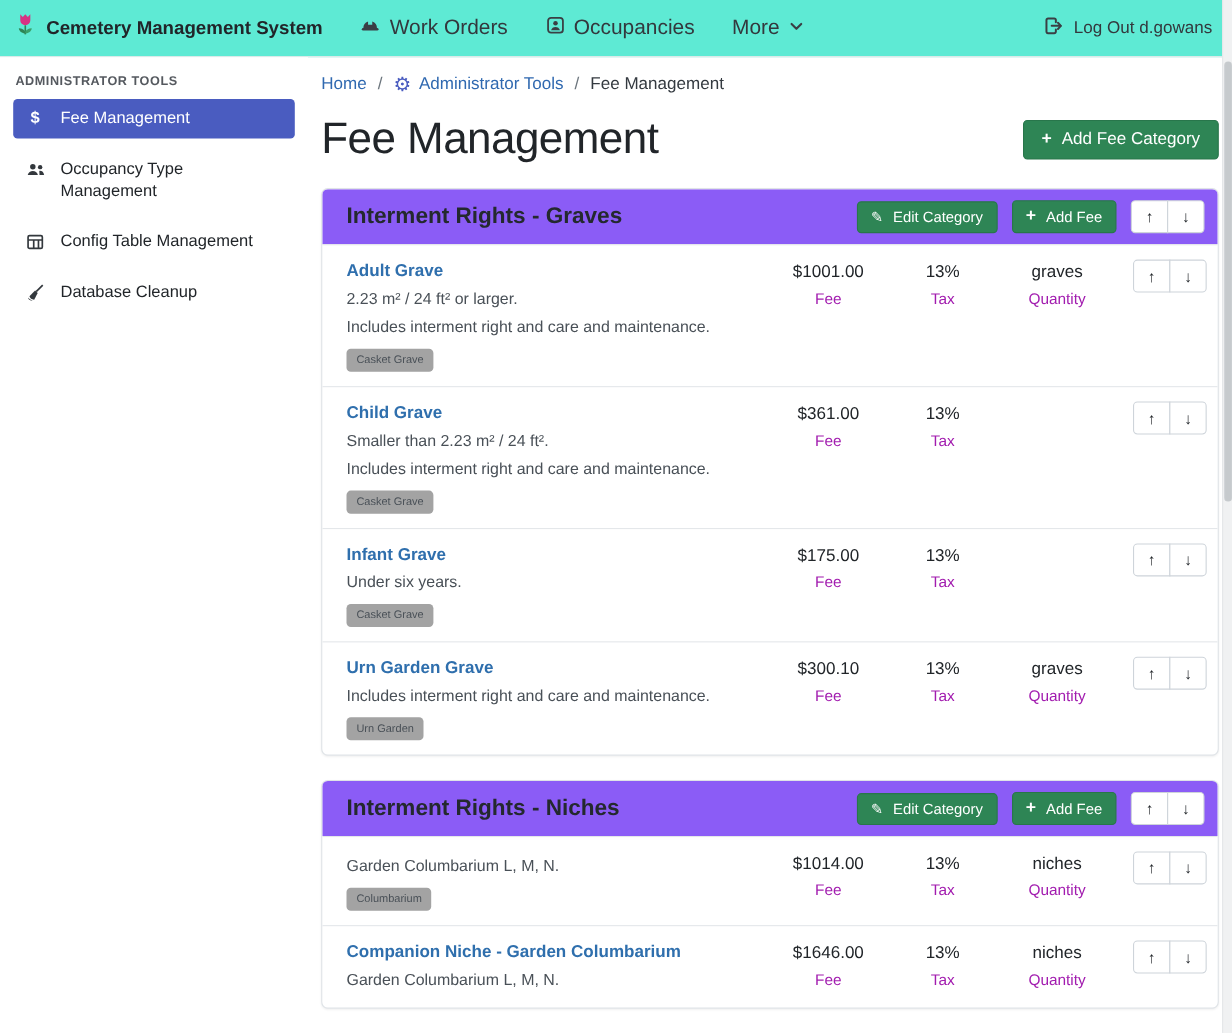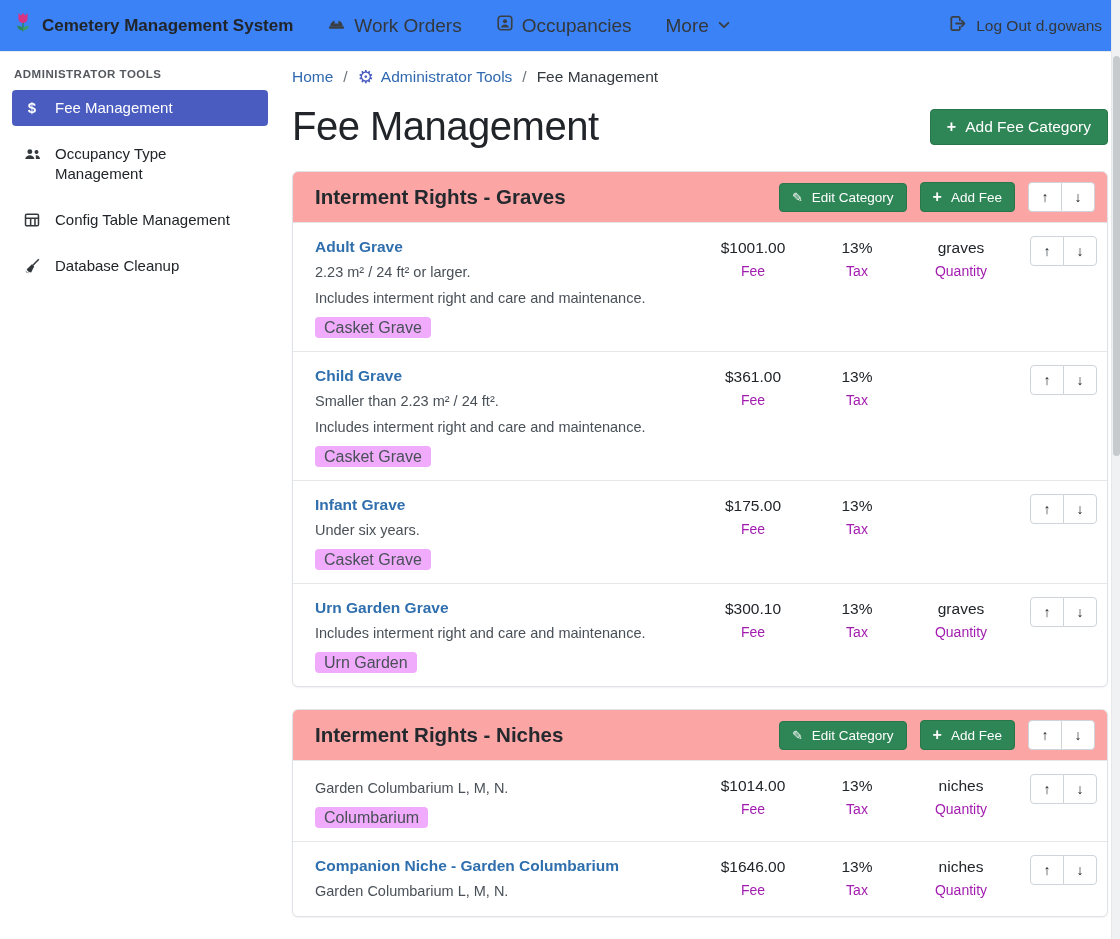--- a/index.html
+++ b/index.html
@@ -8,21 +8,21 @@
     font-family: "Liberation Sans", sans-serif;
     background: #ffffff;
     color: #212529;
     position: relative;
   }
   a { text-decoration: none; cursor: pointer; }
   button { cursor: pointer; font-family: "Liberation Sans", sans-serif; }
 
   
   .navbar {
-    height: 52px; background: #3b82f6; border-bottom: 1px solid #e9eaec;
+    height: 52px; background: #5eead4; border-bottom: 1px solid #e9eaec;
     display: flex; align-items: center; padding: 0 18px 0 12px;
   }
   .brand { display: flex; align-items: center; gap: 8px; font-size: 17px; font-weight: 700; color: #212529; }
   .nav-links { display: flex; align-items: center; margin-left: 34px; gap: 34px; }
   .nav-item { display: flex; align-items: center; gap: 8px; font-size: 19px; color: #33383d; }
   .nav-right { margin-left: auto; display: flex; align-items: center; gap: 9px; font-size: 15.5px; color: #33383d; }
 
   
   .sidebar { position: absolute; top: 52px; left: 0; width: 280px; bottom: 0; background: #fff; }
   .sidebar-heading {
@@ -60,21 +60,21 @@
   .btn-green.small { padding: 6px 12px; font-size: 13.5px; }
   .btn-plus { font-weight: 700; font-size: 16px; line-height: 1; }
   .btn-pencil { font-size: 13px; line-height: 1; }
 
   
   .card {
     border: 1px solid #dfe3e7; border-radius: 6px; margin-top: 22px;
     box-shadow: 0 1px 2px rgba(0,0,0,0.06); overflow: hidden; background: #fff;
   }
   .card-header {
-    background: #fca5a5; padding: 10px 12px 10px 22px;
+    background: #8b5cf6; padding: 10px 12px 10px 22px;
     display: flex; align-items: center;
   }
   .card-title { flex: 1; font-size: 20.5px; font-weight: 600; color: #24292e; }
   .header-actions { display: flex; align-items: center; gap: 13px; }
 
   .arrow-group { display: inline-flex; }
   .arrow-btn {
     width: 34px; height: 30px; background: #fff; border: 1px solid #ced4da;
     color: #212529; font-size: 14px; display: flex; align-items: center; justify-content: center;
   }
@@ -82,22 +82,22 @@
   .arrow-btn.right { border-radius: 0 4px 4px 0; margin-left: -1px; }
 
   .fee-row {
     display: grid; grid-template-columns: 386px 104px 104px 104px 1fr;
     padding: 13px 10px 13px 22px; border-top: 1px solid #e4e7ea; align-items: start;
   }
   .fee-row:first-of-type { border-top: none; }
   .fee-name { display: inline-block; color: #2f6fad; font-size: 15.5px; font-weight: 600; line-height: 22px; }
   .fee-desc { color: #495057; font-size: 14.5px; line-height: 23px; margin-top: 3px; max-width: 360px; }
   .tag {
-    display: inline-block; margin-top: 7px; background: #f0abfc; color: #495057;
-    font-size: 16px; padding: 3px 9px; border-radius: 4px; line-height: 15px;
+    display: inline-block; margin-top: 7px; background: #a3a3a3; color: #495057;
+    font-size: 10px; padding: 3px 9px; border-radius: 4px; line-height: 15px;
   }
   .stat { text-align: center; padding-top: 1px; }
   .stat-value { font-size: 15.5px; color: #212529; line-height: 22px; }
   .stat-label { font-size: 14px; color: #a21caf; margin-top: 4px; }
   .row-arrows { justify-self: end; }
 
   
   .scrollbar-track {
     position: fixed; top: 0; right: 0; width: 9px; height: 939px;
     background: #f0f1f2; border-left: 1px solid #e5e7e9;

